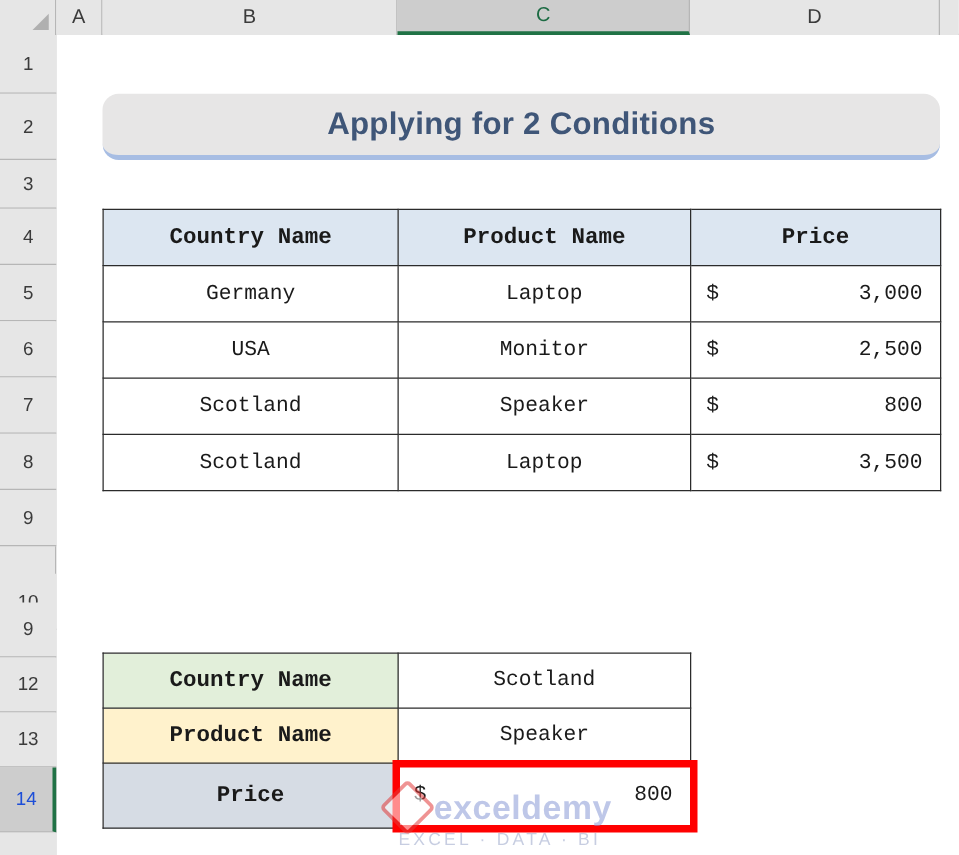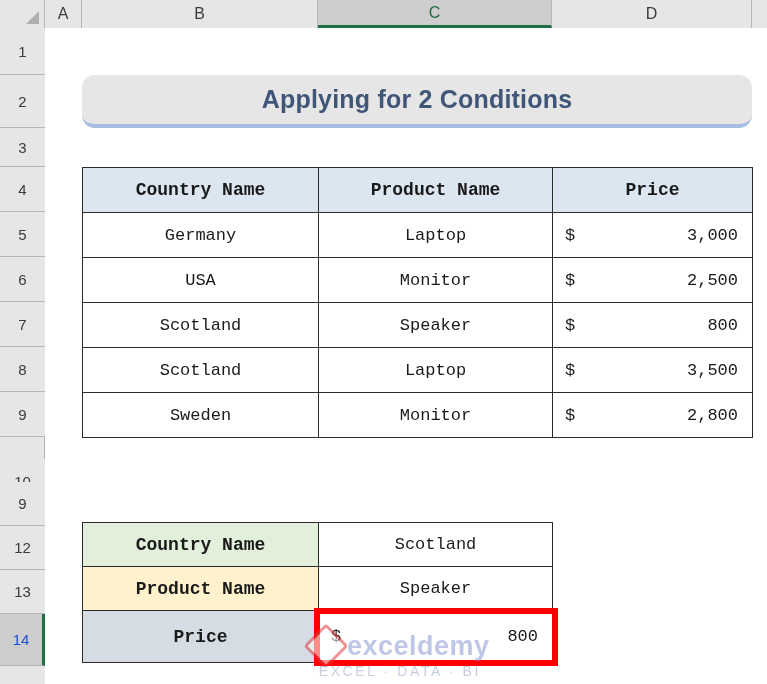--- a/index.html
+++ b/index.html
@@ -275,30 +275,20 @@
         <td>Scotland</td>
         <td>Laptop</td>
         <td>
           <div class="cell-money">
             <span class="sym">$</span>
             <span class="amt">3,500</span>
           </div>
         </td>
       </tr>
 
-      <tr>
-        <td>Sweden</td>
-        <td>Monitor</td>
-        <td>
-          <div class="cell-money">
-            <span class="sym">$</span>
-            <span class="amt">2,800</span>
-          </div>
-        </td>
-      </tr>
 
     </tbody>
   </table>
 
   <table class="xl-table" style="left:82px; top:522px; width:470px;">
     <colgroup>
       <col style="width:236px;">
       <col style="width:234px;">
     </colgroup>
     <tbody>

